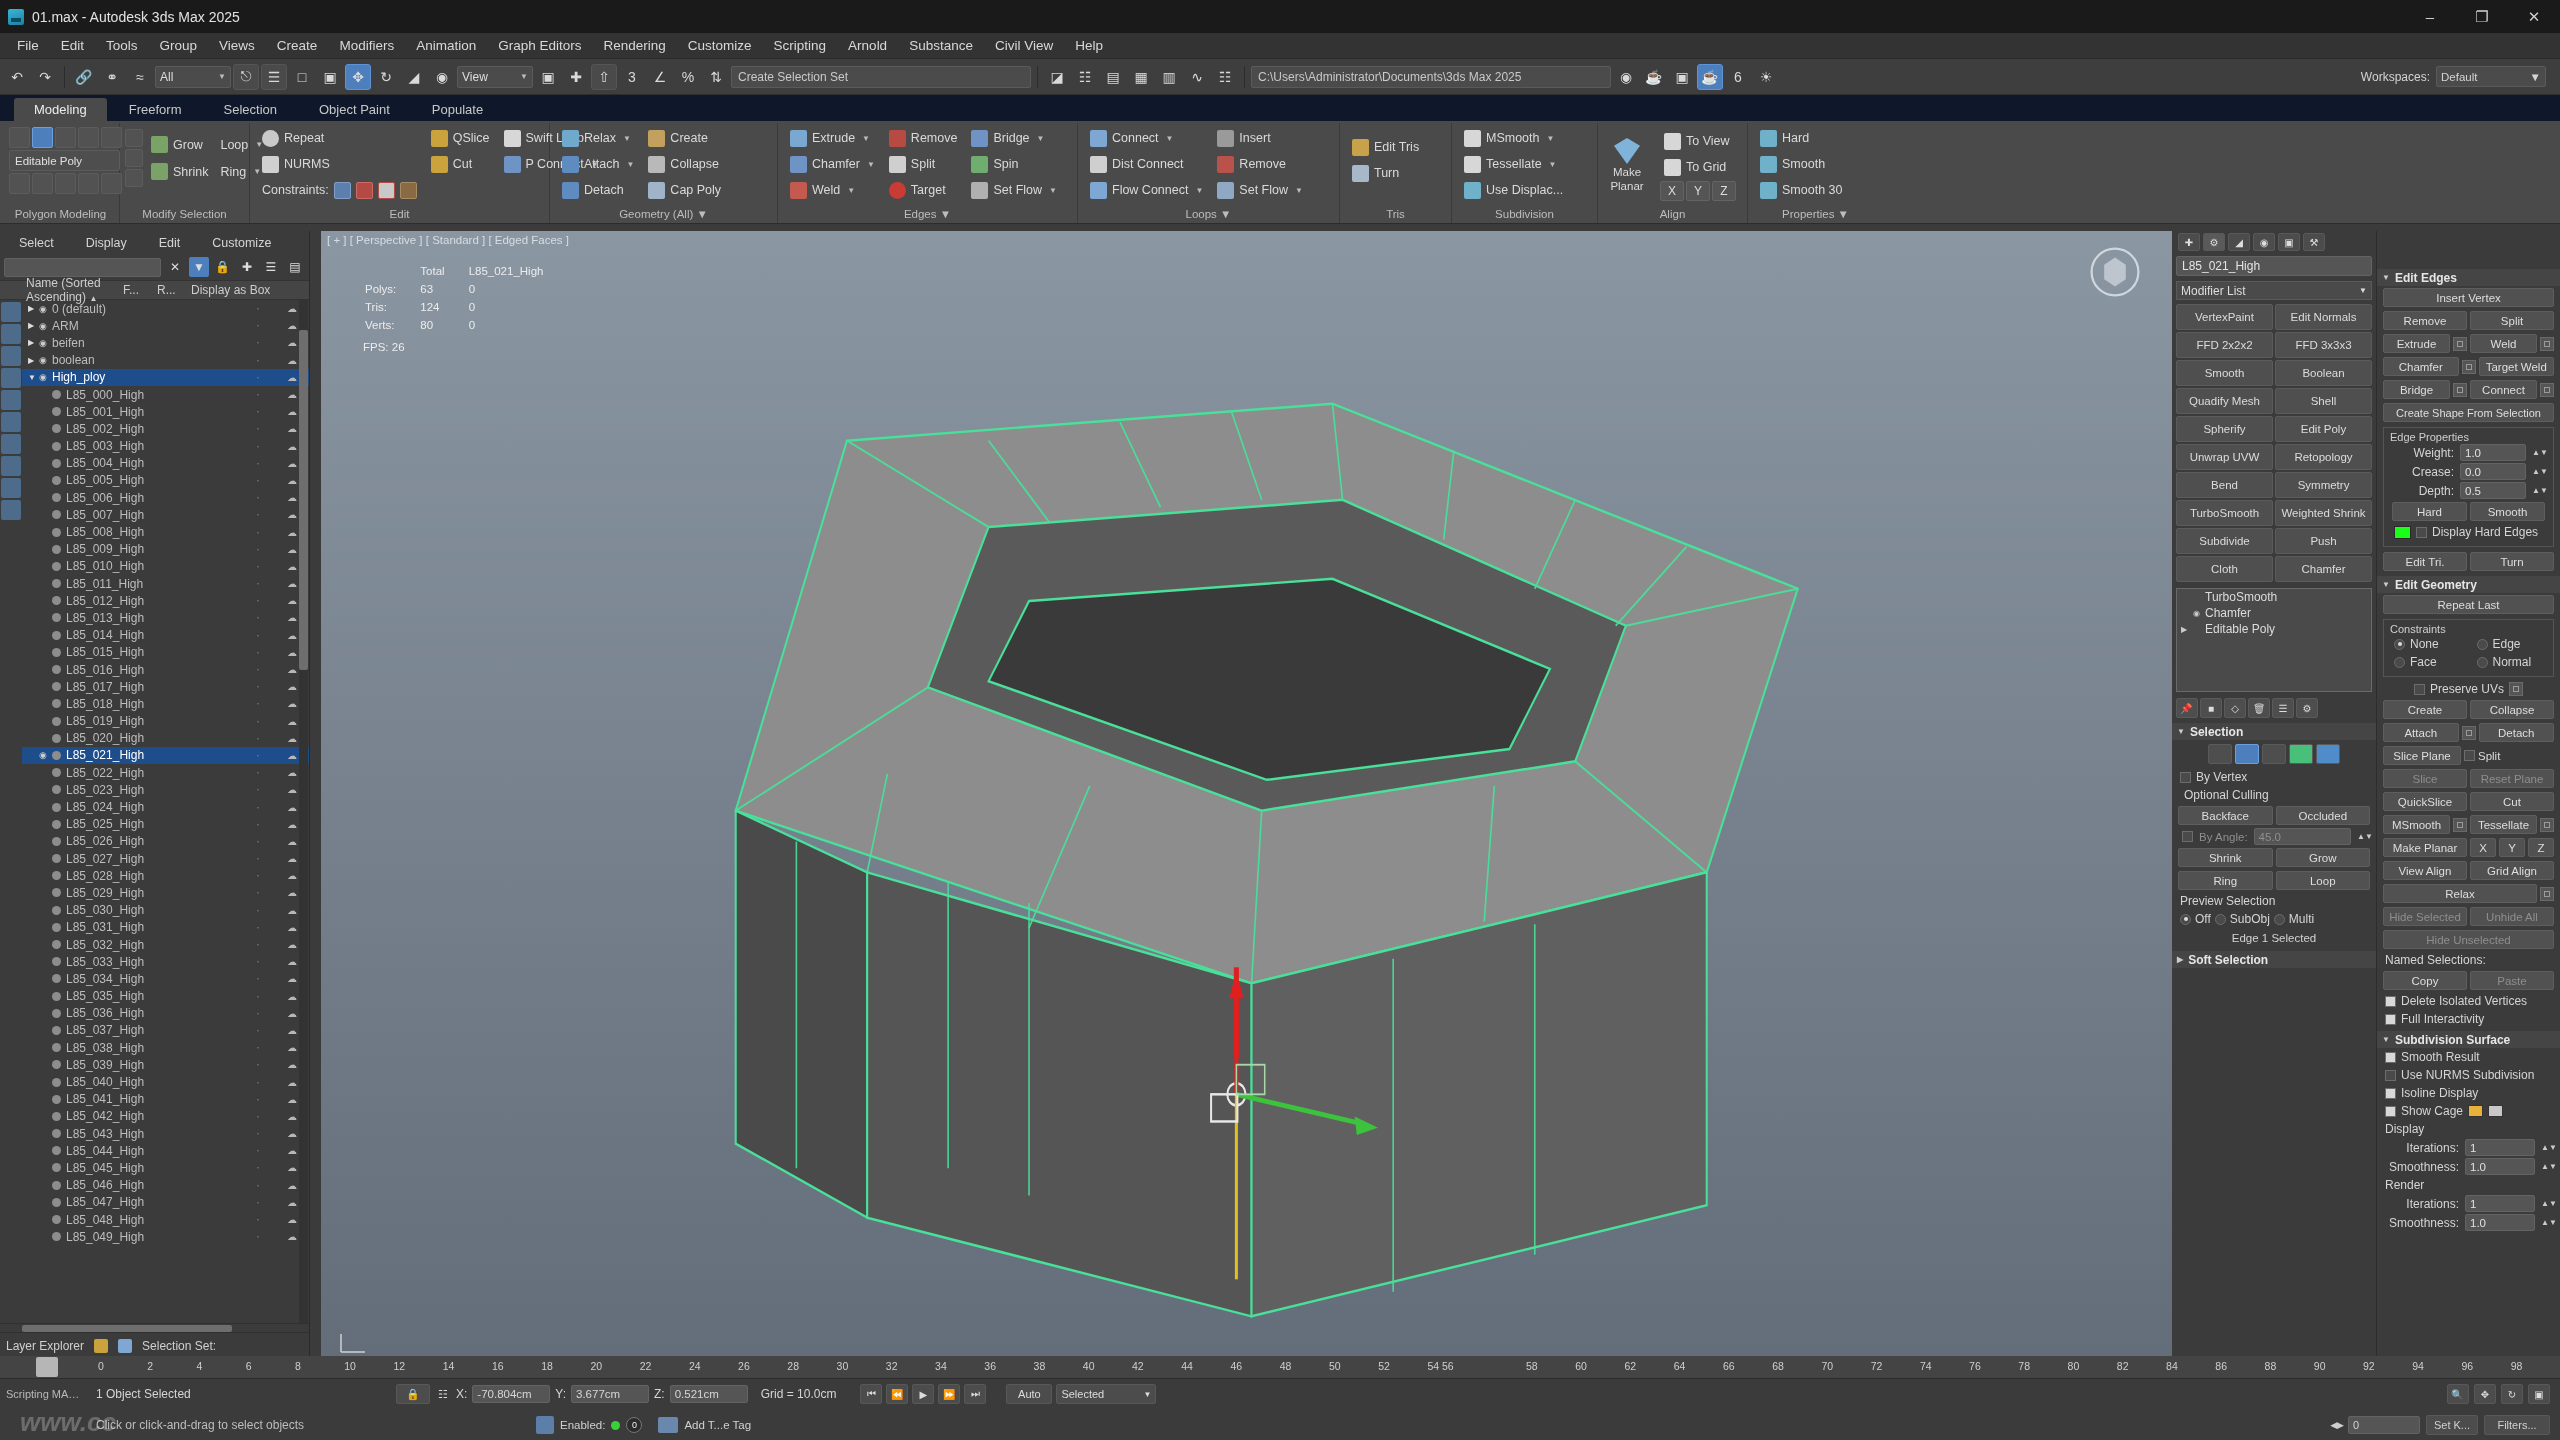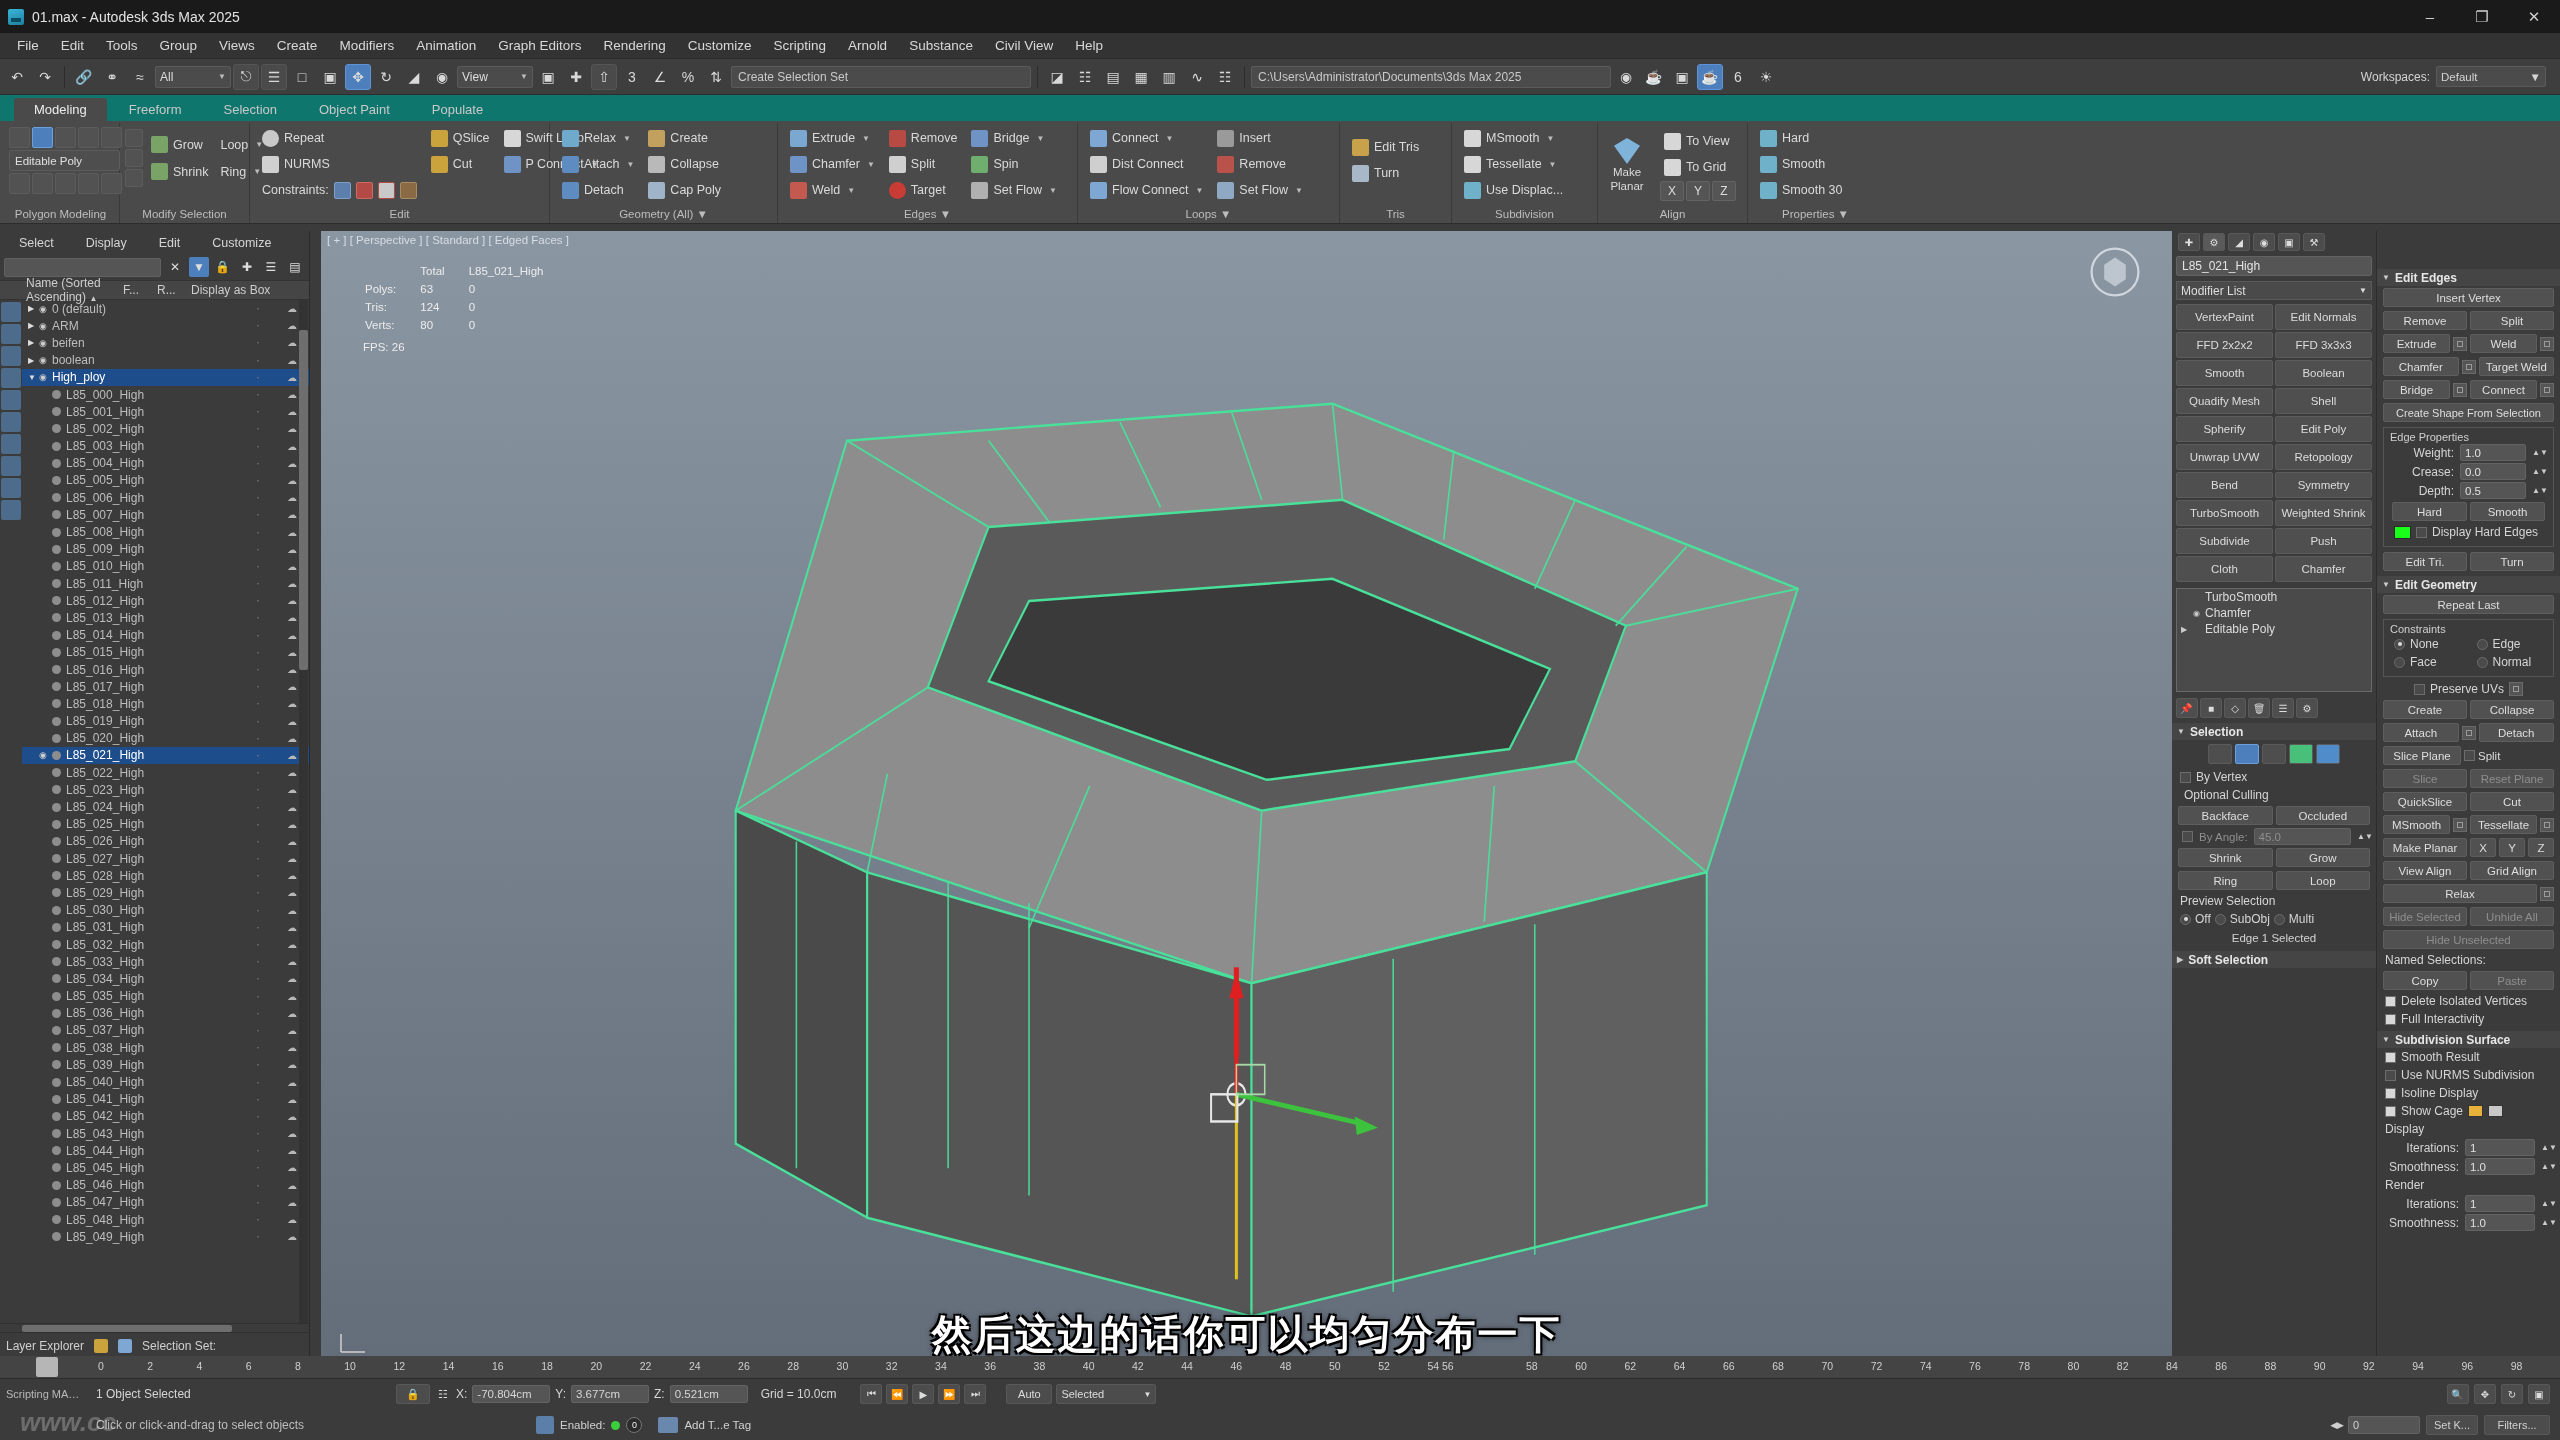--- a/index.html
+++ b/index.html
@@ -35,21 +35,21 @@
   .tb-combo .cv{font-size:12px;}
   .tb-combo .ar{font-size:8px;color:#bbb;}
   .tb-field { height:22px; width:300px; background:#4b4b4b; border:1px solid #5a5a5a; border-radius:2px;
      display:flex; align-items:center; padding:0 6px; font-size:12px; color:#c9c9c9; }
   .wsbox { margin-left:auto; display:flex; align-items:center; gap:6px; padding-right:10px; font-size:12px;}
   .wsbox .wsel { width:110px; height:21px; background:#4b4b4b; border:1px solid #5a5a5a; border-radius:2px;
       display:flex;align-items:center;justify-content:space-between;padding:0 4px;font-size:11.5px;}
 
   
   .ribbon { background:#444444; border-bottom:1px solid #2c2c2c; }
-  .ribtabs { height:26px; display:flex; align-items:flex-end; padding-left:14px; background:#0f766e; gap:2px;}
+  .ribtabs { height:26px; display:flex; align-items:flex-end; padding-left:14px; background:#0f172a; gap:2px;}
   .ribtabs span { font-size:13px; color:#c8c8c8; padding:4px 20px 4px 20px; border-radius:3px 3px 0 0; }
   .ribtabs span.active { background:#4a4a4a; color:#ececec; }
   .ribbody { height:102px; display:flex; align-items:stretch; background:#4a4a4a; padding:2px 0 0 2px; }
   .rpanel { display:flex; flex-direction:column; border-right:1px solid #3a3a3a; padding:2px 5px 0 5px; }
   .rpanel .ptitle { text-align:center; font-size:11.5px; color:#bdbdbd; margin-top:auto; padding-bottom:3px; }
   .rrows { display:flex; }
   .rcol { display:flex; flex-direction:column; gap:2px; padding:1px 3px; }
   .ritem { display:flex; align-items:center; gap:5px; font-size:12.5px; color:#dadada; height:24px; padding:0 4px;
       border-radius:2px; white-space:nowrap; }
   .ritem .ri-ic { width:17px; height:17px; border-radius:2px; flex:none; display:block; }
@@ -1184,21 +1184,20 @@
     <svg class="vcube" viewBox="0 0 60 60">
       <circle cx="30" cy="30" r="26" fill="none" stroke="#cfd6dd" stroke-width="2.5"></circle>
       <polygon points="30,14 42,22 42,38 30,46 18,38 18,22" fill="#c6ced6" opacity="0.85"></polygon>
     </svg>
     <div class="vp-axis">
       <svg width="40" height="30" viewBox="0 0 40 30">
         <line x1="6" y1="24" x2="30" y2="24" stroke="#d0d0d0" stroke-width="1.5"></line>
         <line x1="6" y1="24" x2="6" y2="6" stroke="#d0d0d0" stroke-width="1.5"></line>
       </svg>
     </div>
-    <div class="subtitle">然后这边的话你可以均匀分布一下</div>
   </div>
 
   <div class="cmdpanel">
     <div class="cp-left">
       <div class="cp-tabs">
         <div>✚</div>
         <div class="on">⚙</div>
         <div>◢</div>
         <div>◉</div>
         <div>▣</div>

